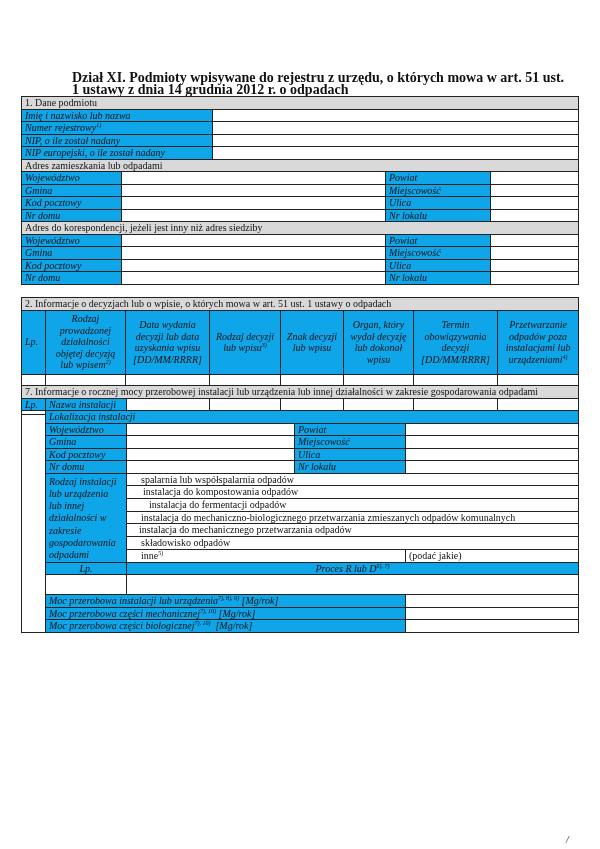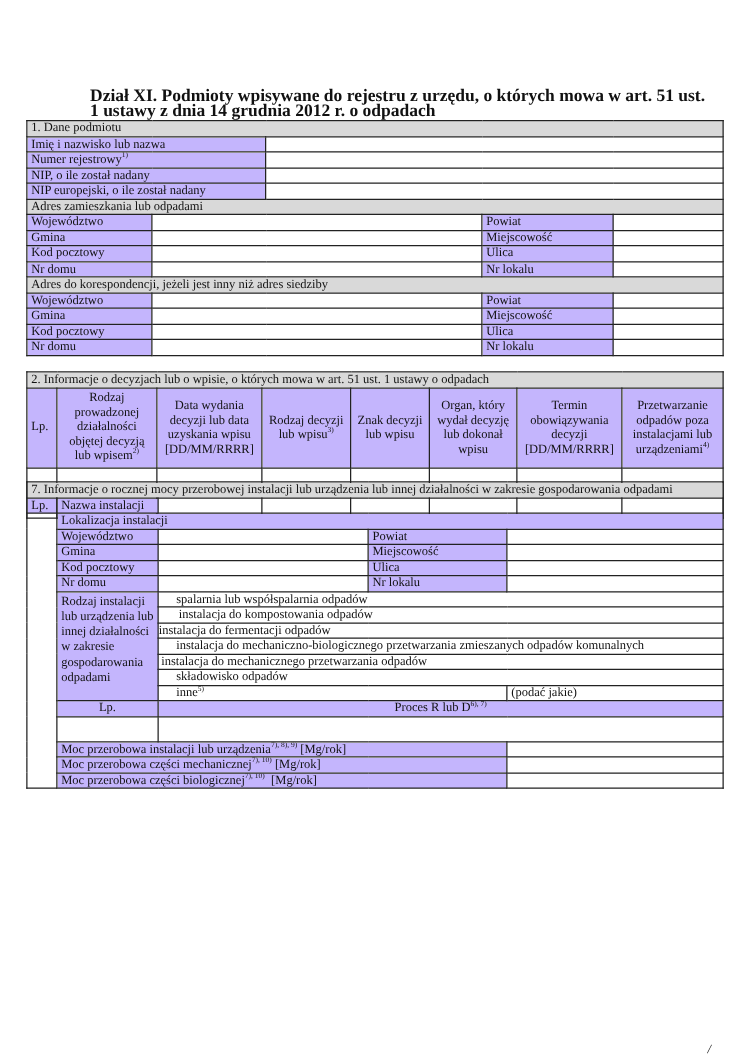--- a/index.html
+++ b/index.html
@@ -1,20 +1,20 @@
 <!DOCTYPE html>
 <html><head>
 <meta charset="utf-8">
 <style>
   html,body{margin:0;padding:0;background:#fff;}
   body{width:600px;height:849px;position:relative;font-family:"Liberation Serif","DejaVu Serif",serif;color:#111;overflow:hidden;}
   .title{position:absolute;left:72px;top:72px;width:500px;font-weight:bold;font-size:14px;line-height:12px;}
   table{border-collapse:collapse;table-layout:fixed;font-size:10px;line-height:11.5px;}
   td{border:1px solid #222;padding:0 3px;vertical-align:top;height:11px;overflow:hidden;white-space:nowrap;}
-  .g{background:#c4b5fd;}
+  .g{background:#0ea5e9;font-style:italic;}
   .h{background:#d9d9d9;font-weight:normal;}
   .c{text-align:center;}
   .wrap{white-space:normal;}
   sup{font-size:6px;line-height:0;vertical-align:super;}
   #t1{position:absolute;left:21px;top:96px;width:557px;}
   #t2{position:absolute;left:21px;top:277px;width:557px;margin-top:20px;}
   #t3{position:absolute;left:21px;top:385px;width:557px;}
   .pagemark{position:absolute;left:566px;top:834px;font-size:10px;font-style:italic;}
 </style>
 </head>
@@ -191,27 +191,27 @@
     <td></td>
   </tr>
   <tr>
     <td rowspan="7" class="g wrap" style="line-height:12.3px;padding-top:2px">Rodzaj instalacji lub urządzenia lub innej działalności w zakresie gospodarowania odpadami</td>
     <td colspan="3" style="padding-left:14px">spalarnia lub współspalarnia odpadów</td>
   </tr>
   <tr>
         <td colspan="3" style="padding-left:16px">instalacja do kompostowania odpadów</td>
       </tr>
   <tr>
-        <td colspan="3" style="padding-left:0">instalacja do fermentacji odpadów</td>
+        <td colspan="3" style="padding-left:22px">instalacja do fermentacji odpadów</td>
       </tr>
   <tr>
         <td colspan="3" style="padding-left:14px">instalacja do mechaniczno-biologicznego przetwarzania zmieszanych odpadów komunalnych</td>
       </tr>
   <tr>
-        <td colspan="3" style="padding-left:2px">instalacja do mechanicznego przetwarzania odpadów</td>
+        <td colspan="3" style="padding-left:12px">instalacja do mechanicznego przetwarzania odpadów</td>
       </tr>
   <tr>
         <td colspan="3" style="padding-left:14px">składowisko odpadów</td>
       </tr>
   <tr>
     <td colspan="2" style="padding-left:14px"><span>inne</span><sup>5)</sup></td>
     <td>(podać jakie)</td>
   </tr>
   <tr>
     <td class="g c">Lp.</td>

